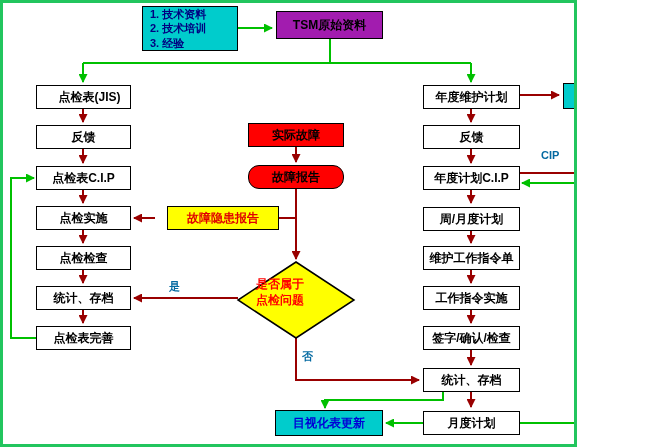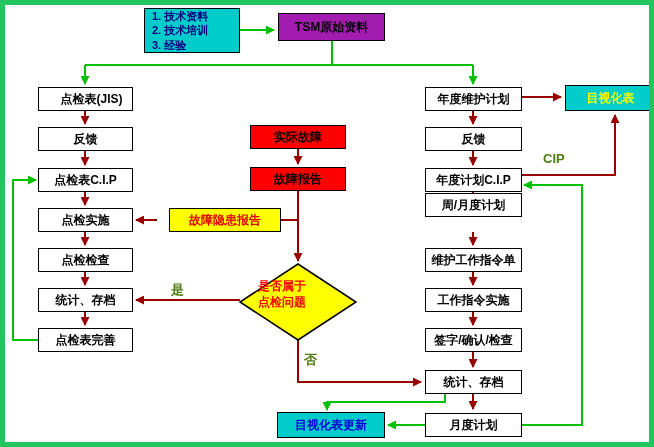--- a/index.html
+++ b/index.html
@@ -1,31 +1,31 @@
 <!DOCTYPE html>
 <html><head>
 <meta charset="utf-8">
 <style>
   html,body{margin:0;padding:0;background:#fff;}
   body{font-family:"Liberation Sans","DejaVu Sans",sans-serif;}
-  #stage{position:relative;width:654px;height:447px;background:#fff;
-         border:5px solid #22c55e;box-sizing:border-box;overflow:hidden;}
+  #stage{position:relative;width:577px;height:447px;background:#fff;
+         border:3px solid #22c55e;box-sizing:border-box;overflow:hidden;}
   #arrows{position:absolute;left:0;top:0;z-index:1;}
   .node{position:absolute;z-index:2;display:flex;align-items:center;justify-content:center;
         border:1.5px solid #000;font-weight:bold;font-size:12px;color:#000;
         box-sizing:border-box;white-space:nowrap;background:#fff;}
   .red{background:#FF0000;}
   .yellow{background:#FFFF00;color:#E00000;}
   .cyan{background:#00CCCC;}
   .ltblue{background:#a21caf;}
   .ytext{color:#FFFF00;}
   .btext{color:#0000D6;}
   .list{flex-direction:column;align-items:flex-start;justify-content:center;
         padding-left:7px;font-size:11px;color:#000080;line-height:1.3;}
-  .freelabel{position:absolute;z-index:3;color:#4d7c0f;font-weight:bold;font-size:13px;}
+  .freelabel{position:absolute;z-index:3;color:#0369a1;font-weight:bold;font-size:11px;}
   .dmtext{position:absolute;z-index:2;text-align:left;color:#FF0000;font-weight:bold;
           font-size:12px;line-height:1.35;}
 </style>
 </head>
 <body>
 
 <div id="stage">
 
   <svg id="arrows" width="654" height="447" viewBox="0 0 654 447">
     <defs>
@@ -91,34 +91,34 @@
 
   <div class="node" style="left:33px;top:82px;width:95px;height:24px;padding-left:12px;">点检表(JIS)</div>
   <div class="node" style="left:33px;top:122px;width:95px;height:24px;">反馈</div>
   <div class="node" style="left:33px;top:163px;width:95px;height:24px;">点检表C.I.P</div>
   <div class="node" style="left:33px;top:203px;width:95px;height:24px;">点检实施</div>
   <div class="node" style="left:33px;top:243px;width:95px;height:24px;">点检检查</div>
   <div class="node" style="left:33px;top:283px;width:95px;height:24px;">统计、存档</div>
   <div class="node" style="left:33px;top:323px;width:95px;height:24px;">点检表完善</div>
 
   <div class="node red" style="left:245px;top:120px;width:96px;height:24px;">实际故障</div>
-  <div class="node red" style="left:245px;top:162px;width:96px;height:24px;">故障报告</div>
+  <div class="node red" style="left:245px;top:162px;width:96px;height:24px;border-radius:11px;">故障报告</div>
   <div class="node yellow" style="left:164px;top:203px;width:112px;height:24px;">故障隐患报告</div>
 
   <div class="dmtext" style="left:253px;top:273px;width:80px;">
     <div>是否属于</div>
     <div>点检问题</div>
   </div>
   <div class="freelabel" style="left:166px;top:276px;">是</div>
   <div class="freelabel" style="left:299px;top:346px;">否</div>
 
   <div class="node" style="left:420px;top:82px;width:97px;height:24px;">年度维护计划</div>
   <div class="node" style="left:420px;top:122px;width:97px;height:24px;">反馈</div>
   <div class="node" style="left:420px;top:163px;width:97px;height:24px;">年度计划C.I.P</div>
-  <div class="node" style="left:420px;top:188px;width:97px;height:24px;">周/月度计划</div>
+  <div class="node" style="left:420px;top:204px;width:97px;height:24px;">周/月度计划</div>
   <div class="node" style="left:420px;top:243px;width:97px;height:24px;">维护工作指令单</div>
   <div class="node" style="left:420px;top:283px;width:97px;height:24px;">工作指令实施</div>
   <div class="node" style="left:420px;top:323px;width:97px;height:24px;">签字/确认/检查</div>
   <div class="node" style="left:420px;top:365px;width:97px;height:24px;">统计、存档</div>
   <div class="node" style="left:420px;top:408px;width:97px;height:24px;">月度计划</div>
 
   <div class="node cyan ytext" style="left:560px;top:80px;width:91px;height:26px;">目视化表</div>
   <div class="freelabel" style="left:538px;top:146px;">CIP</div>
   <div class="node cyan btext" style="left:272px;top:407px;width:108px;height:26px;">目视化表更新</div>
 

